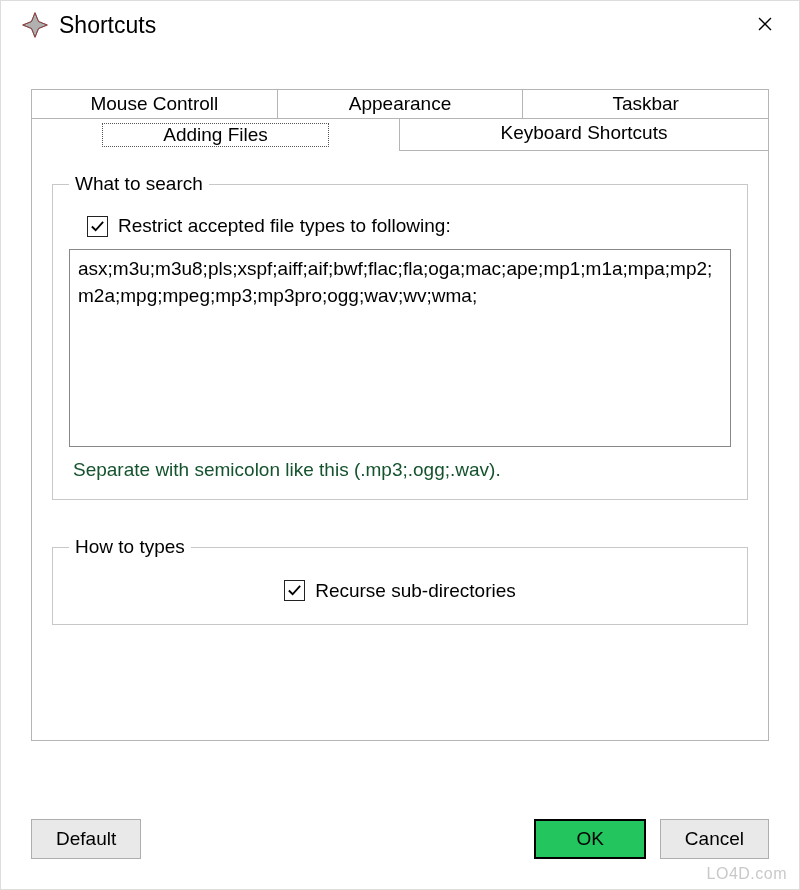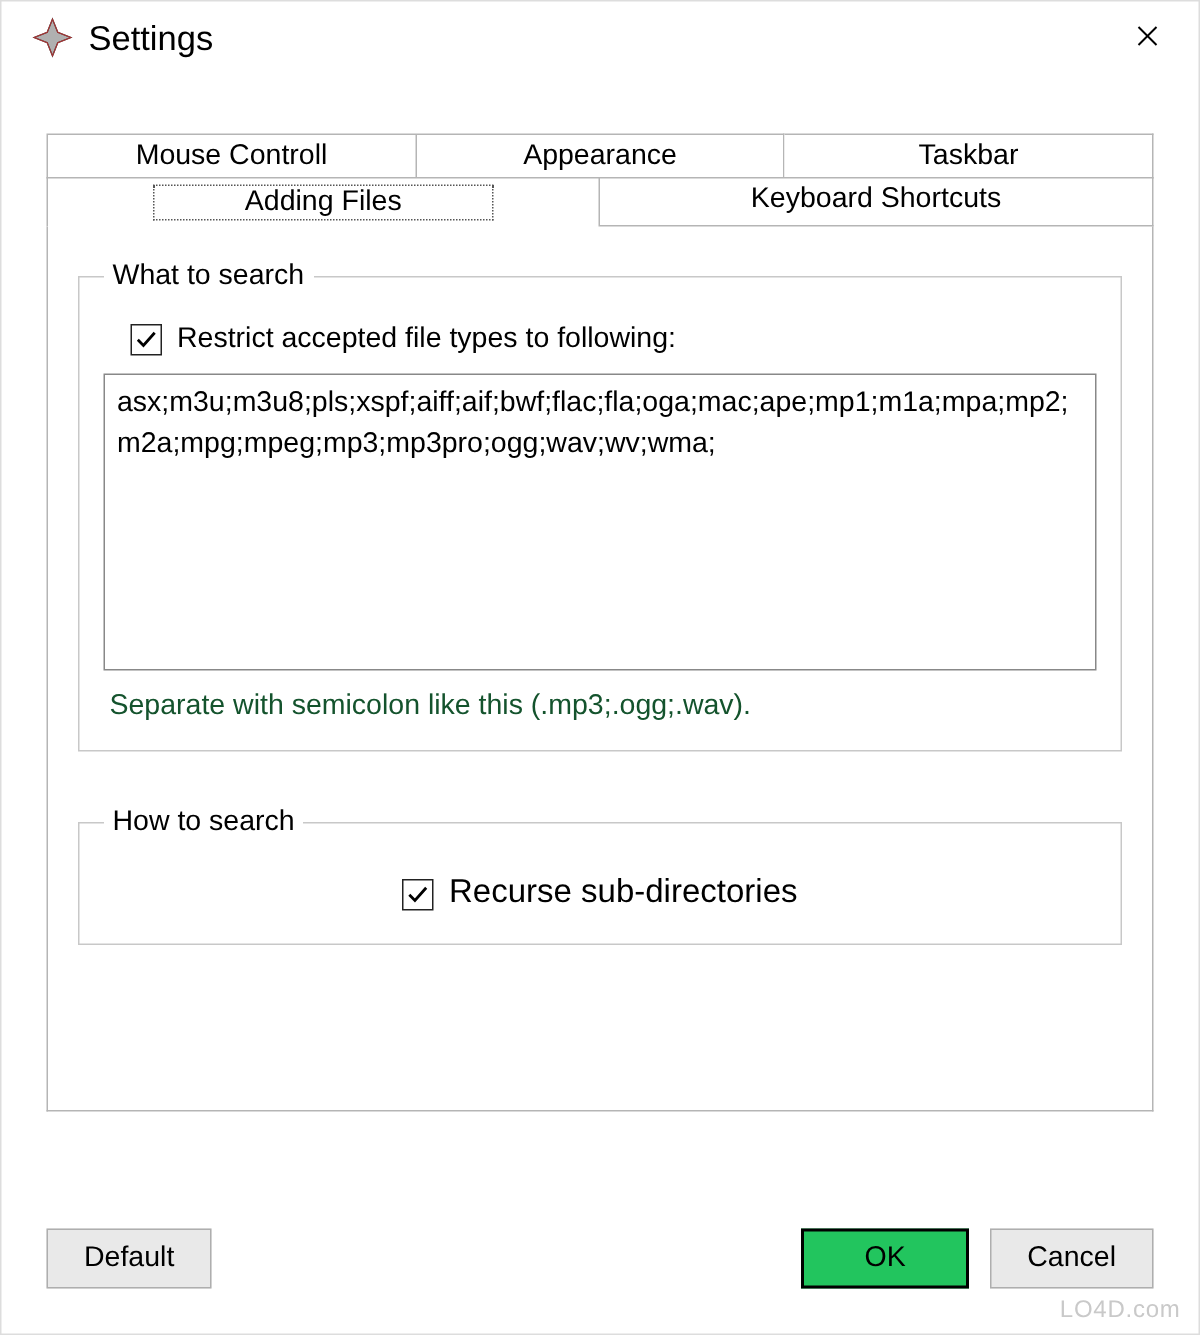--- a/index.html
+++ b/index.html
@@ -101,24 +101,24 @@
     padding: 0 6px;
   }
   .chkline {
     display: flex;
     align-items: center;
     margin: 6px 0 12px 18px;
     font-size: 19px;
   }
   .chkline2 {
     display: flex;
-    align-items: flex-end;
+    align-items: flex-start;
     justify-content: center;
     margin: 8px 0 4px 0;
-    font-size: 22px;
+    font-size: 19px;
   }
   .checkbox {
     width: 21px;
     height: 21px;
     border: 1.5px solid #222;
     margin-right: 10px;
     display: inline-flex;
     align-items: center;
     justify-content: center;
     cursor: pointer;
@@ -182,21 +182,21 @@
 
 <div class="window">
 
   <div class="titlebar">
     <span class="icon">
       <svg viewBox="0 0 32 32" width="28" height="28">
         <polygon points="16,2 20,12 30,16 20,20 16,30 12,20 2,16 12,12" fill="#b0b0b0" stroke="#444" stroke-width="1"></polygon>
         <polygon points="16,2 20,12 30,16 20,20 16,30 12,20 2,16 12,12" fill="none" stroke="#a33" stroke-width="0.8"></polygon>
       </svg>
     </span>
-    <span class="title">Settings</span>
+    <span class="title">Shortcuts</span>
     <span class="close-btn">
       <span>
         <svg width="14" height="14" viewBox="0 0 14 14">
             <line x1="1" y1="1" x2="13" y2="13" stroke="#000" stroke-width="1.3"></line>
             <line x1="13" y1="1" x2="1" y2="13" stroke="#000" stroke-width="1.3"></line>
           </svg>
       </span>
     </span>
   </div>
 
@@ -225,21 +225,21 @@
                   <polyline points="2,8 6,12 14,3" fill="none" stroke="#000" stroke-width="2"></polyline>
                 </svg>
             </span>
             <span>Restrict accepted file types to following:</span>
           </div>
           <textarea class="textarea" style="">asx;m3u;m3u8;pls;xspf;aiff;aif;bwf;flac;fla;oga;mac;ape;mp1;m1a;mpa;mp2;m2a;mpg;mpeg;mp3;mp3pro;ogg;wav;wv;wma;</textarea>
           <div class="hint">Separate with semicolon like this (.mp3;.ogg;.wav).</div>
         </fieldset>
 
         <fieldset class="groupbox">
-          <legend>How to search</legend>
+          <legend>How to types</legend>
           <div class="chkline2">
             <span class="checkbox">
               <svg width="15" height="15" viewBox="0 0 16 16">
                   <polyline points="2,8 6,12 14,3" fill="none" stroke="#000" stroke-width="2"></polyline>
                 </svg>
             </span>
             <span>Recurse sub-directories</span>
           </div>
         </fieldset>
 

